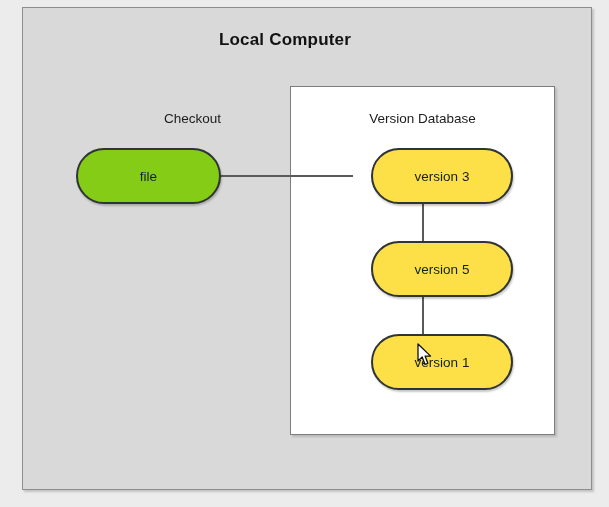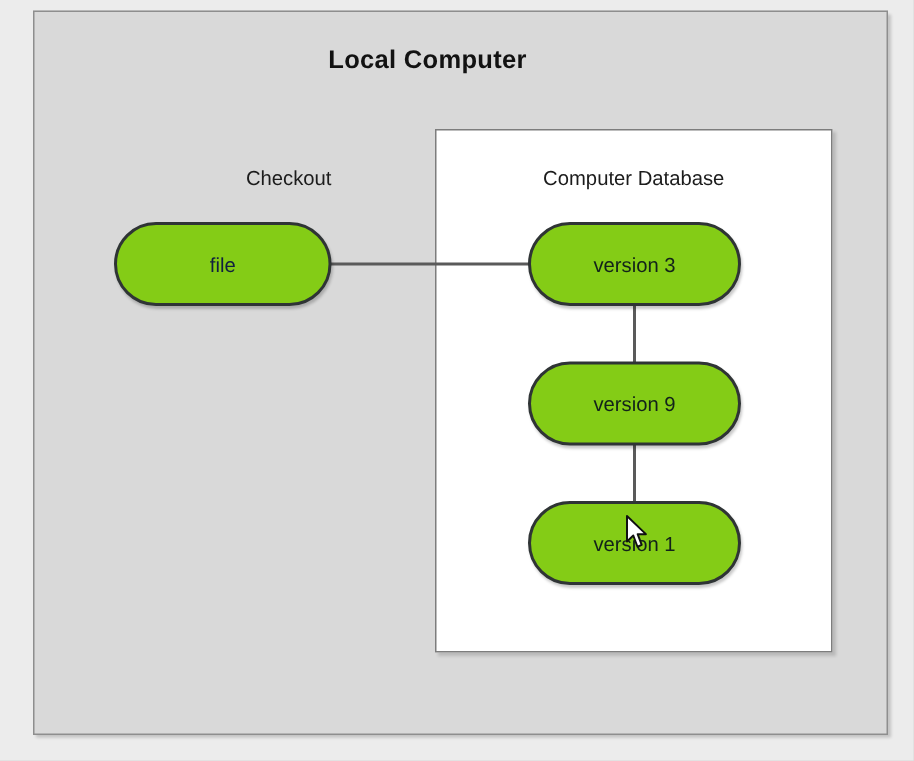--- a/index.html
+++ b/index.html
@@ -99,24 +99,24 @@
   .node-file {
     left: 76px;
     top: 148px;
     width: 145px;
     height: 56px;
     background: #84cc16;
     color: #10203f;
   }
 
   .node-version {
-    left: 352px;
+    left: 371px;
     width: 142px;
     height: 56px;
-    background: #84cc16;
+    background: #fde047;
     text-align: center;
   }
 
   .node-v3 { top: 148px; }
   .node-v2 { top: 241px; }
   .node-v1 { top: 334px; }
 
   
   .connector {
     position: absolute;
@@ -157,31 +157,31 @@
 <div id="canvas">
 
   <div class="local-computer-box"></div>
 
   <div class="local-computer-title">Local Computer</div>
 
   <div class="checkout-label">Checkout</div>
 
   <div class="version-db-box"></div>
 
-  <div class="version-db-title">Computer Database</div>
+  <div class="version-db-title">Version Database</div>
 
   <div class="connector conn-h-file-v3"></div>
   <div class="connector conn-v-3-2"></div>
   <div class="connector conn-v-2-1"></div>
 
   <div class="node node-file">file</div>
 
   <div class="node node-version node-v3">version 3</div>
 
-  <div class="node node-version node-v2">version 9</div>
+  <div class="node node-version node-v2">version 5</div>
 
   <div class="node node-version node-v1">version 1</div>
 
   <svg class="cursor" viewBox="0 0 16 24" xmlns="http://www.w3.org/2000/svg">
     <path d="M1 1 L1 18 L5.2 14 L8 21.5 L10.8 20.3 L8.1 13.1 L13.6 13.1 Z" fill="#ffffff" stroke="#111111" stroke-width="1.3" stroke-linejoin="round"></path>
   </svg>
 
 </div>
 
 </body></html>

